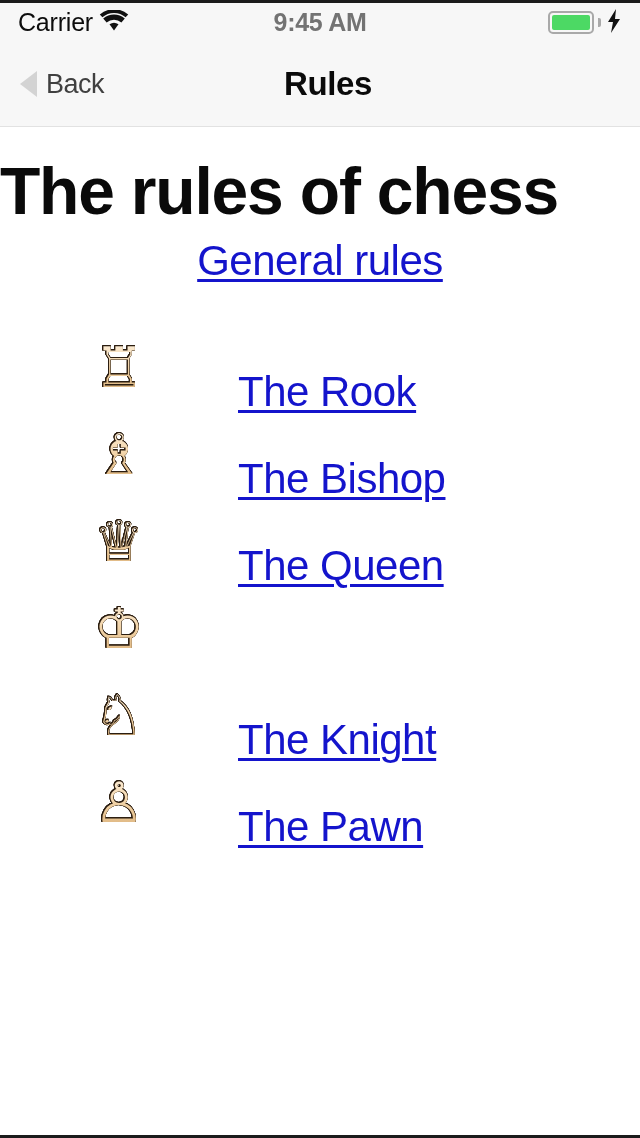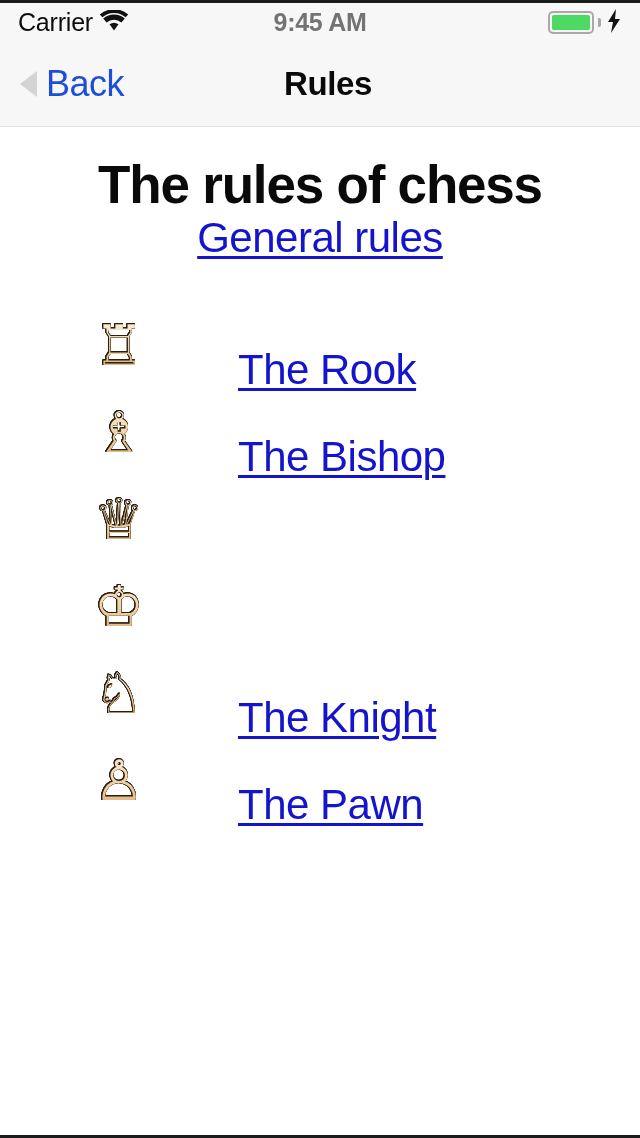--- a/index.html
+++ b/index.html
@@ -101,22 +101,22 @@
     gap: 9px;
     opacity: 1;
   }
   .back-triangle {
     width: 0; height: 0;
     border-top: 13px solid transparent;
     border-bottom: 13px solid transparent;
     border-right: 17px solid #d3d3d3;
   }
   .nav-back-label {
-    font-size: 36px;
-    color: #1d4ed8;
+    font-size: 27px;
+    color: #404040;
     letter-spacing: -0.5px;
   }
   .nav-title {
     position: absolute;
     left: 16px; right: 0;
     text-align: center;
     font-size: 33px;
     font-weight: bold;
     color: #0a0a0a;
     pointer-events: none;
@@ -129,26 +129,26 @@
     font-weight: bold;
     letter-spacing: -0.4px;
   }
 
   
   .content {
     background: #ffffff;
     padding-top: 14px;
   }
   .page-heading {
-    text-align: center;
-    font-size: 53px;
+    text-align: left;
+    font-size: 66px;
     font-weight: bold;
     color: #0a0a0a;
     letter-spacing: -1.2px;
-    margin: 14px 0 0 0;
+    margin: 14px 0 8px 0;
     line-height: 1.12;
     font-family: "Liberation Sans", sans-serif;
   }
 
   .link-blue {
     color: #1414cc;
     text-decoration: underline;
     text-decoration-thickness: 2.5px;
     text-underline-offset: 4px;
     font-size: 42px;
@@ -263,20 +263,23 @@
       </div>
       <div class="piece-label-cell">
         <span class="link-blue">The Bishop</span>
       </div>
     </div>
 
     <div class="piece-row">
       <div class="piece-icon-cell">
         <span class="piece-glyph">♕</span>
       </div>
+      <div class="piece-label-cell">
+        <span class="link-blue">The Queen</span>
+      </div>
     </div>
 
     <div class="piece-row">
       <div class="piece-icon-cell">
         <span class="piece-glyph">♔</span>
       </div>
     </div>
 
     <div class="piece-row">
       <div class="piece-icon-cell">

